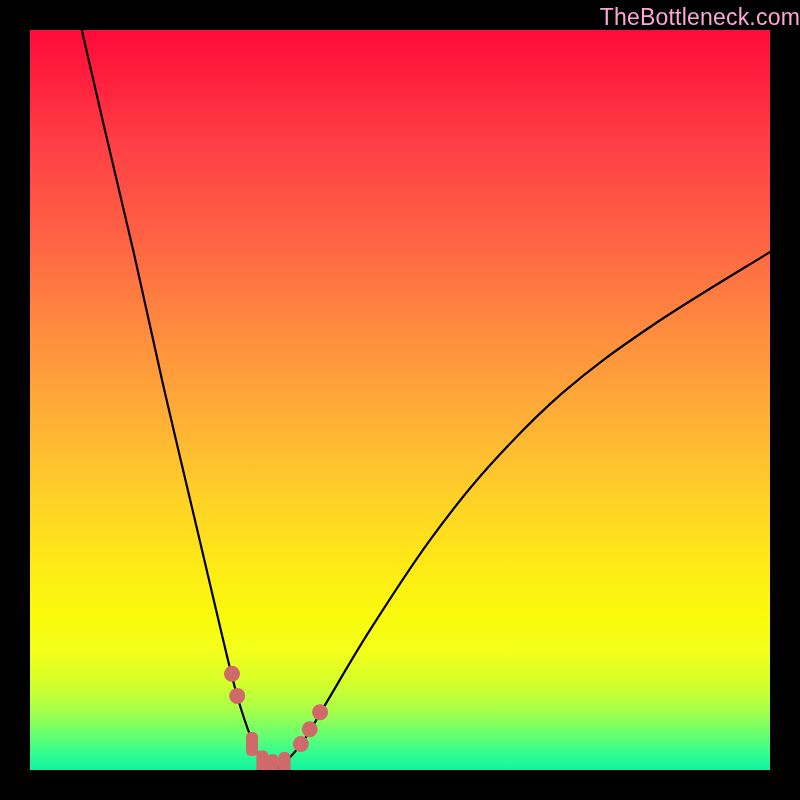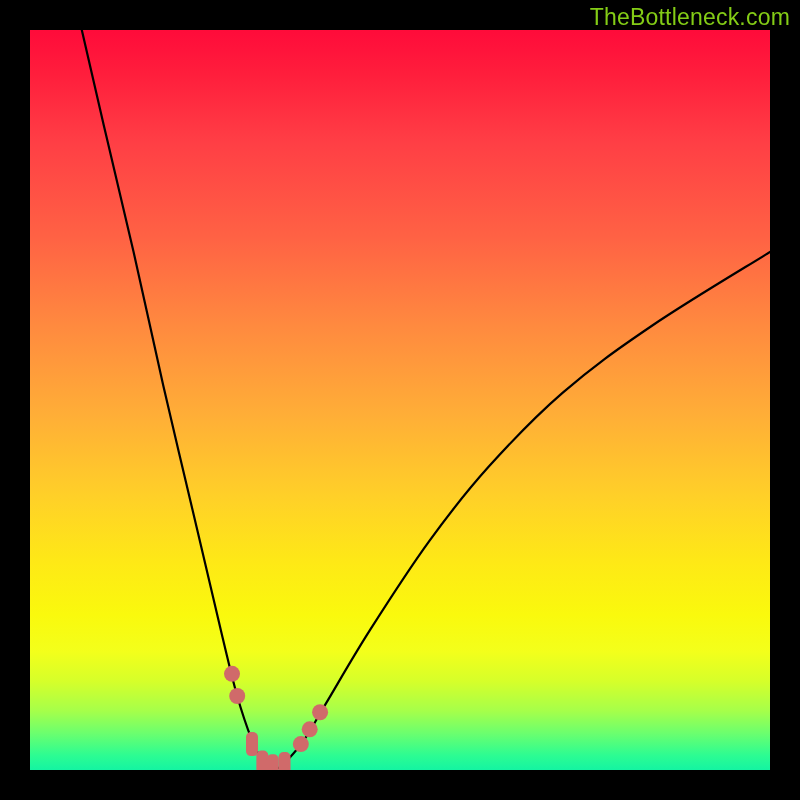--- a/index.html
+++ b/index.html
@@ -13,22 +13,22 @@
   }
   .frame {
     position: relative;
     width: 800px;
     height: 800px;
     background: #000;
   }
   .watermark {
     position: absolute;
     top: 4px;
-    right: 10px;
-    color: #84cc16;
+    right: 0;
+    color: #f9a8d4;
     font-size: 23px;
     font-weight: 500;
     letter-spacing: 0.2px;
     z-index: 10;
   }
   .plot-area {
     position: absolute;
     left: 30px;
     top: 30px;
     width: 740px;

